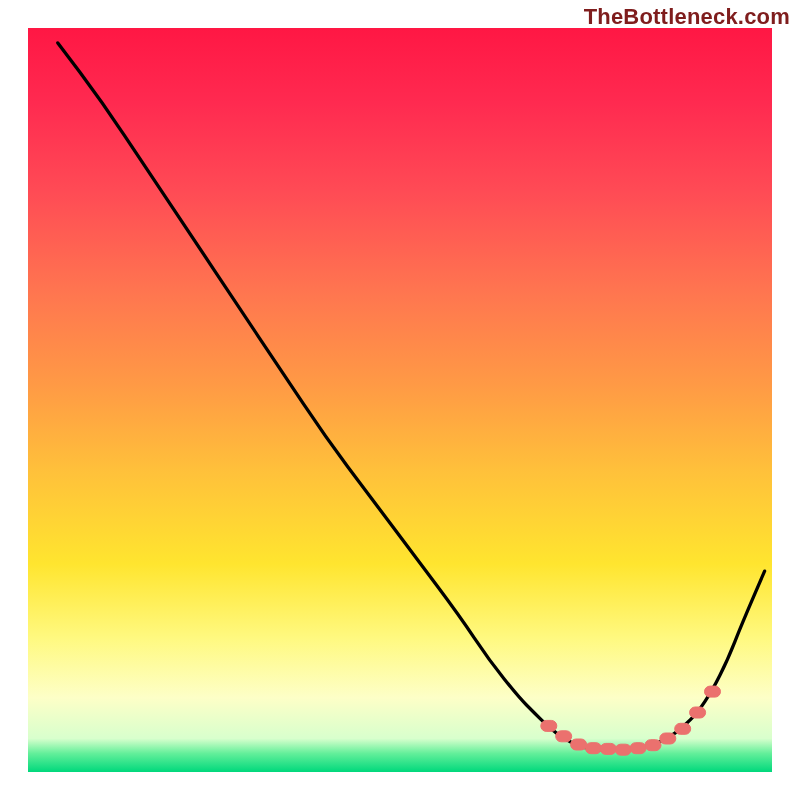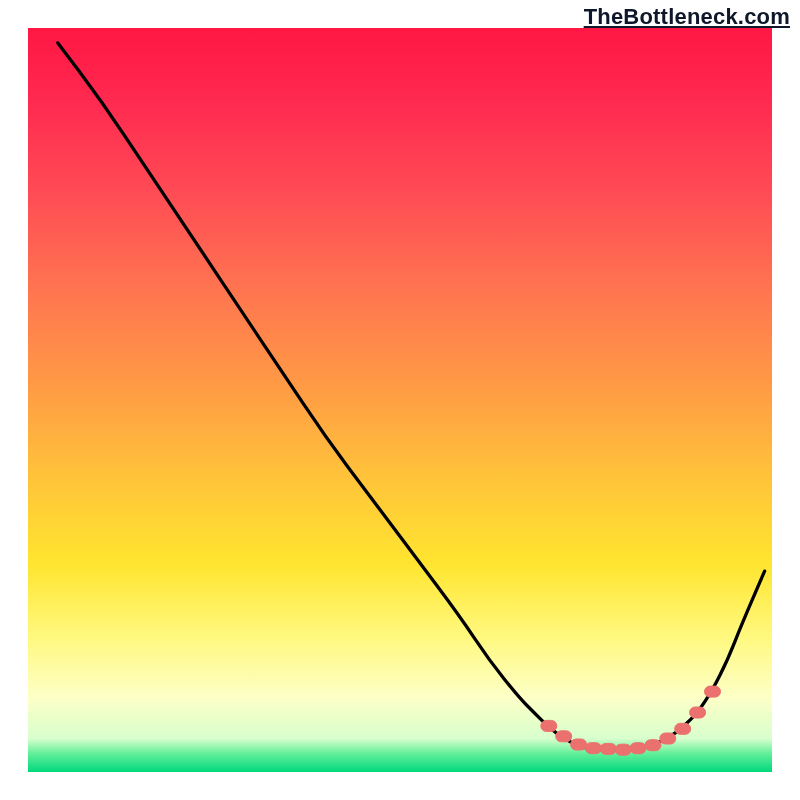--- a/index.html
+++ b/index.html
@@ -15,24 +15,23 @@
     position: relative;
     width: 800px;
     height: 800px;
   }
   .watermark {
     position: absolute;
     top: 4px;
     right: 10px;
     font-size: 22px;
     font-weight: 600;
-    color: #0f172a;
+    color: #7f1d1d;
     letter-spacing: 0.2px;
     user-select: none;
-    text-decoration: underline;
   }
   svg {
     position: absolute;
     left: 0;
     top: 0;
   }
 </style>
 </head>
 <body>
 

